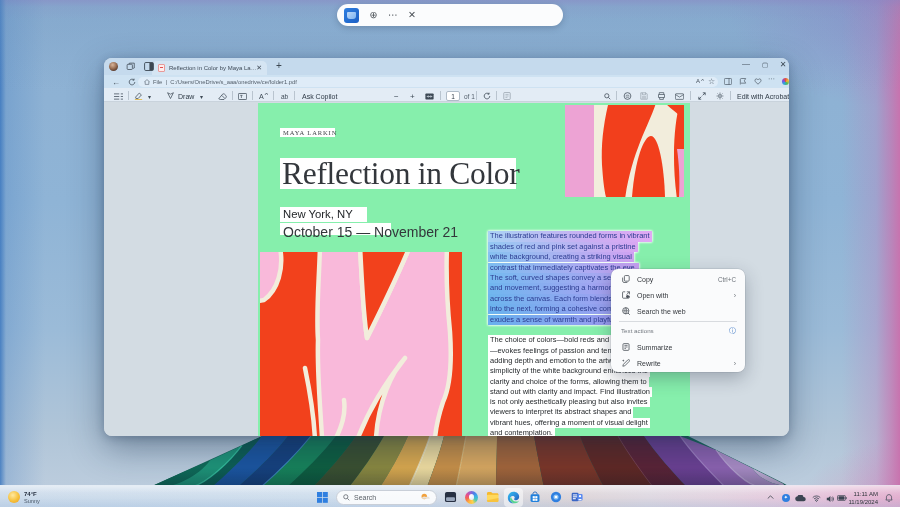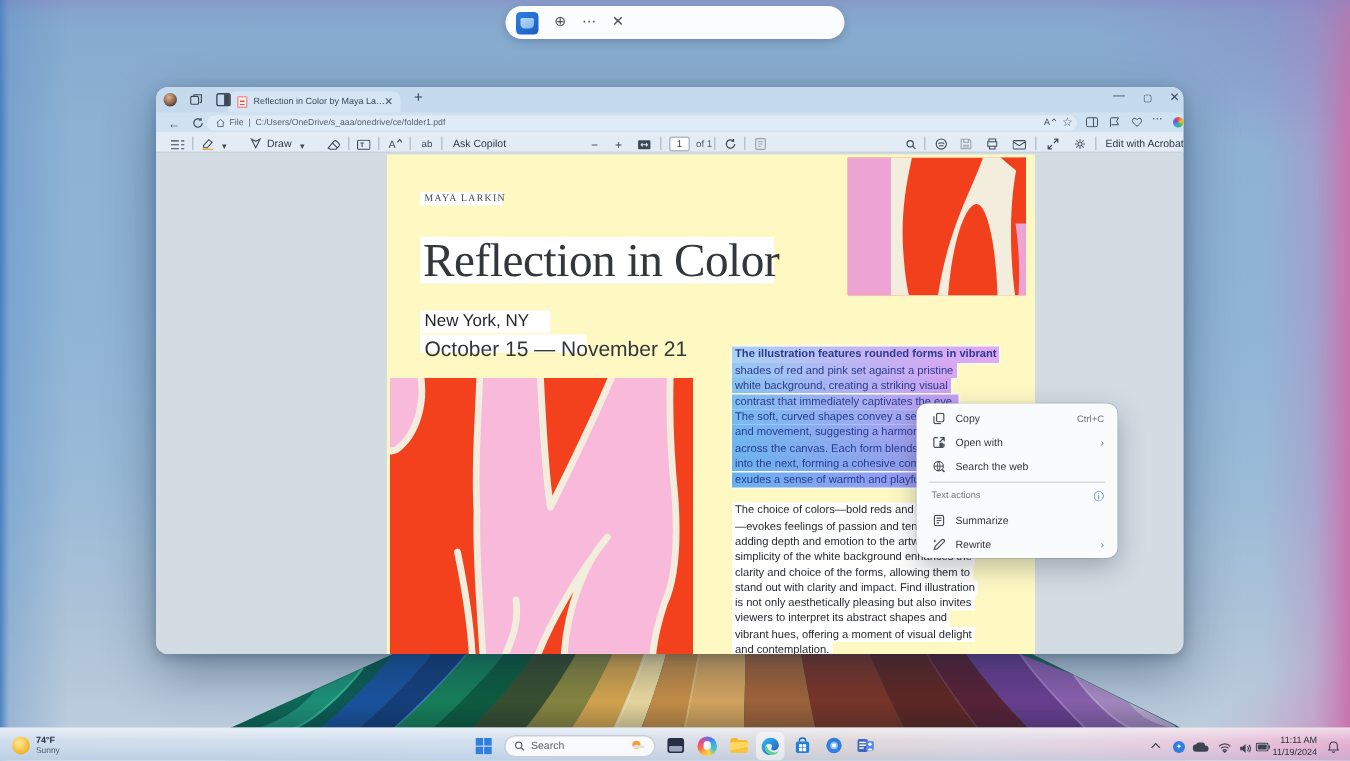--- a/index.html
+++ b/index.html
@@ -52,21 +52,21 @@
   .pdfico { width:7px; height:8px; background:#fdecec; border:0.5px solid #e89a9a; border-radius:1px;
     margin:0 4px 0 6px; position:relative; }
   .pdfico::after { content:""; position:absolute; inset:1.5px 1px; background:
      repeating-linear-gradient(180deg,#e05050 0 1px, transparent 1px 2.5px); }
   .tabx { margin-left:auto; margin-right:5px; color:#44505c; font-size:7px; }
 
   
   .capbtn { position:absolute; top:2px; color:#3c4854; font-size:8px; width:14px; text-align:center; }
 
   
-  .page { position:absolute; left:154px; top:45px; width:432px; height:333px; background:#fef9c3; }
+  .page { position:absolute; left:154px; top:45px; width:432px; height:333px; background:#86efac; }
   .hl { position:absolute; background:#ffffff; white-space:nowrap; }
 
   .pline { position:absolute; left:230px; height:10.4px; line-height:10.4px; font-size:7.45px;
     white-space:nowrap; padding:0 2px; }
   .p1 { color:#2c3c90; }
   .p2 { color:#272b2e; background:#fff; }
   .halo { filter:drop-shadow(0 0 1.2px rgba(255,255,255,0.95)) drop-shadow(0 0 1px rgba(255,255,255,0.8)); }
 
   
   .ctxmenu { position:absolute; left:611px; top:269px; width:134px; height:103px; background:#fafbfc;
@@ -181,21 +181,21 @@
           <path d="M60 -6 L100 -6 C102 30 103 60 107 86 C115 70 135 30 150 -6 L187 -6 C186 20 187 50 190 80 C192 110 190 135 183 150 C178 165 176 175 175 186 L116 186 C118 150 132 120 145 106 C126 130 108 160 98 186 L62 186 C60 150 57 120 58 88 C56 60 59 30 60 -6 Z"></path>
           <path d="M100 -6 L150 -6 C135 30 115 70 107 86 C103 60 102 30 100 -6 Z" fill="#f2411c"></path>
         </g>
         <g fill="none" stroke="#f2eddc" stroke-width="4.5" stroke-linecap="round">
           <path d="M45 116 C51 145 54 165 55 188"></path>
           <path d="M84 148 C86 162 82 174 76 186"></path>
         </g>
       </svg>
 
       <div class="halo">
-        <div class="pline p1" style="top:128.3px; background:linear-gradient(90deg,#a9d2f4,#c9aef2 60%,#e0a9f4);font-weight:bold;">The illustration features rounded forms in vibrant</div>
+        <div class="pline p1" style="top:128.3px; background:linear-gradient(90deg,#a9d2f4,#c9aef2 60%,#e0a9f4);">The illustration features rounded forms in vibrant</div>
         <div class="pline p1" style="top:138.7px; background:linear-gradient(90deg,#93c8f2,#d9a6f2);">shades of red and pink set against a pristine</div>
         <div class="pline p1" style="top:149.1px; background:linear-gradient(90deg,#86c2f0,#d0a2f2);">white background, creating a striking visual</div>
         <div class="pline p1" style="top:159.5px; background:linear-gradient(90deg,#7cbdf0,#c8a0f2);">contrast that immediately captivates the eye.</div>
         <div class="pline p1" style="top:169.9px; background:linear-gradient(90deg,#75baf0,#c09ef2);">The soft, curved shapes convey a sense of rhythm</div>
         <div class="pline p1" style="top:180.3px; background:linear-gradient(90deg,#70b7ef,#b89cf2);">and movement, suggesting a harmonious flow</div>
         <div class="pline p1" style="top:190.7px; background:linear-gradient(90deg,#6db5ee,#b09af2);">across the canvas. Each form blends seamlessly</div>
         <div class="pline p1" style="top:201.1px; background:linear-gradient(90deg,#6ab3ee,#aa98f0);">into the next, forming a cohesive composition that</div>
         <div class="pline p1" style="top:211.5px; background:linear-gradient(90deg,#68b1ee,#a496f0);">exudes a sense of warmth and playfulness.</div>
       </div>
 

